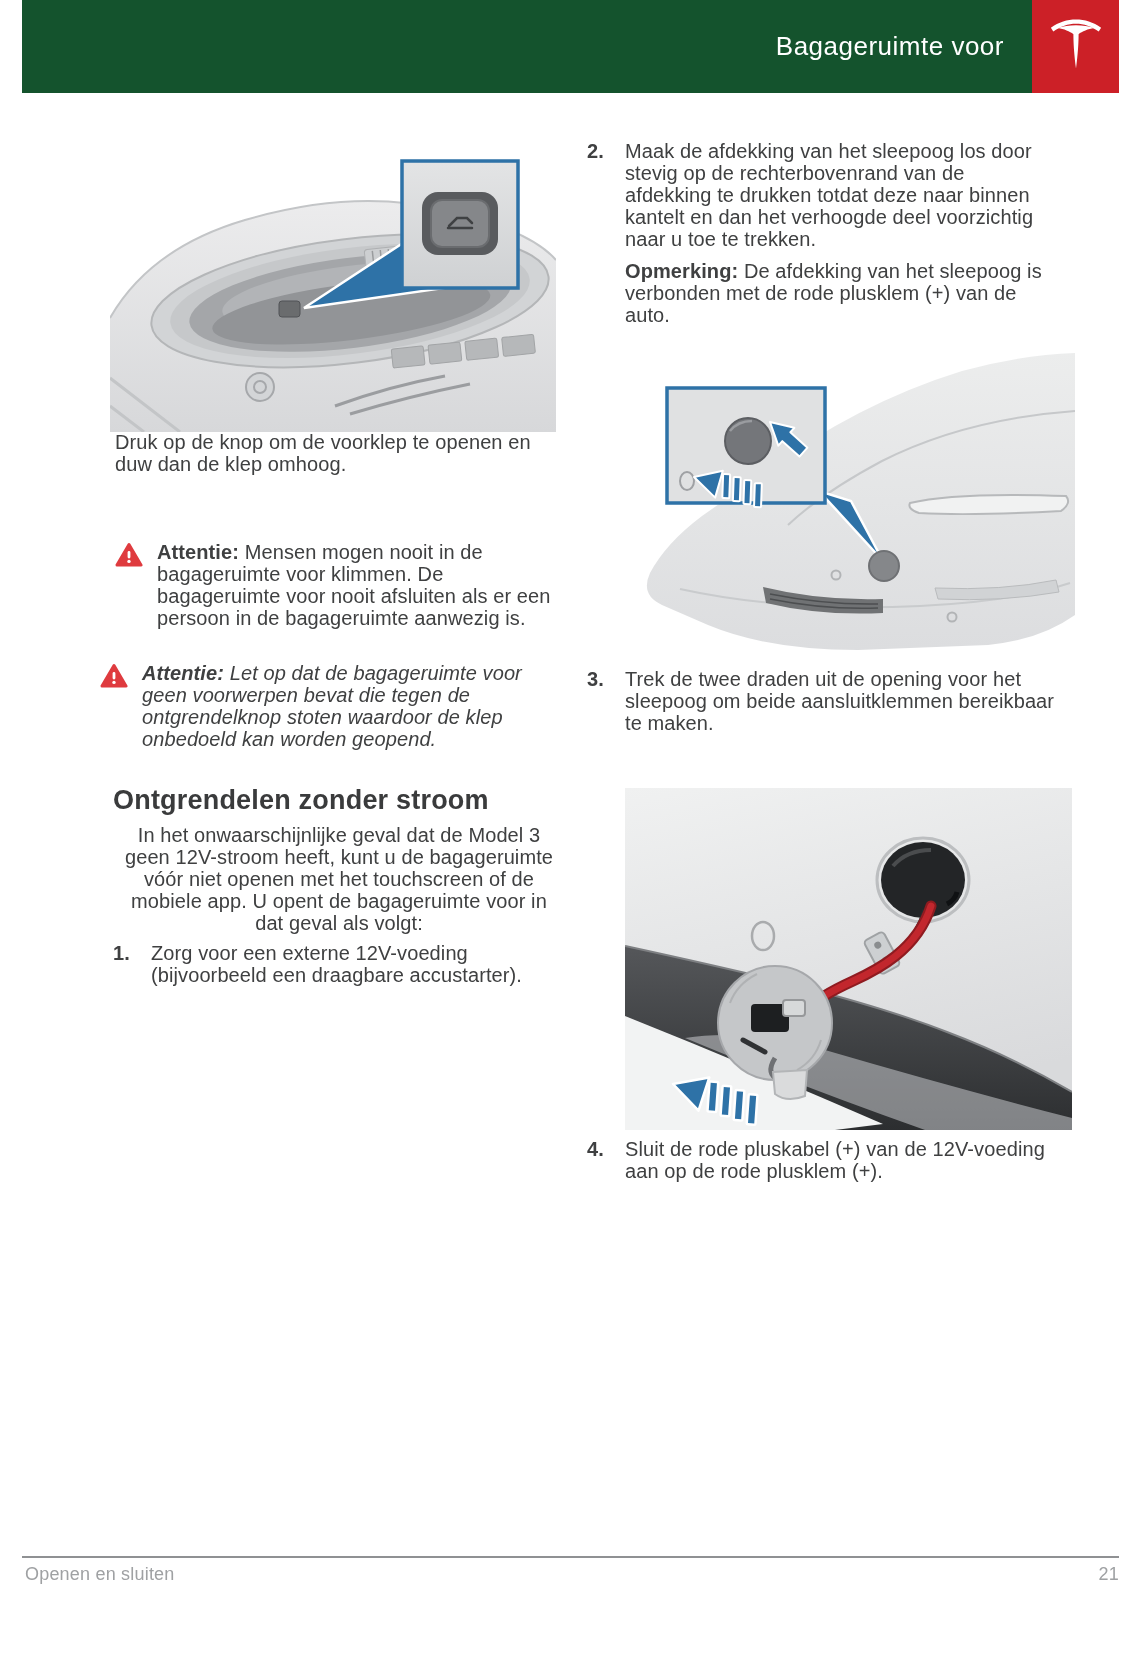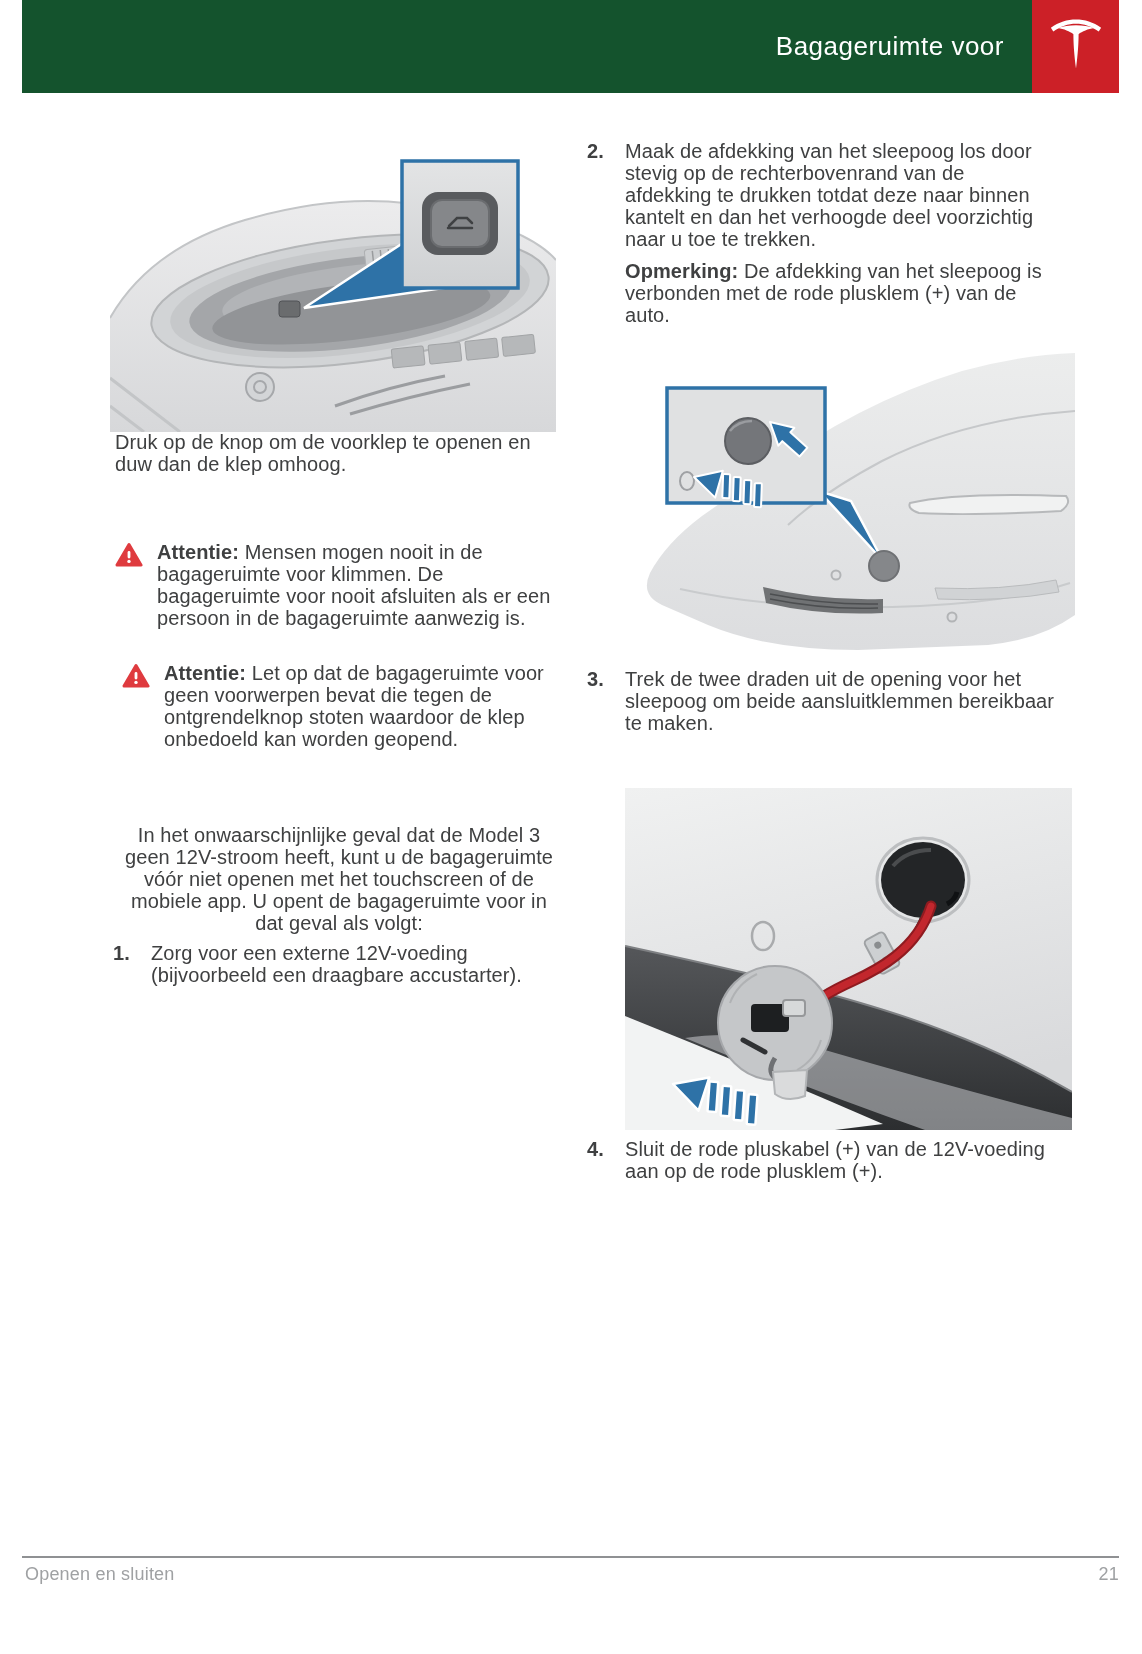--- a/index.html
+++ b/index.html
@@ -110,31 +110,32 @@
     <span class="w-icon">
       <svg width="28" height="26" viewBox="0 0 28 26">
         <path d="M14,2.5 L26,23 H2 Z" fill="#DF3B3F" stroke="#DF3B3F" stroke-width="3" stroke-linejoin="round"></path>
         <rect x="12.6" y="9" width="2.8" height="7.5" rx="1.4" fill="#ffffff"></rect>
         <circle cx="14" cy="19.4" r="1.7" fill="#ffffff"></circle>
       </svg>
     </span>
     <span><b>Attentie:</b> <span>Mensen mogen nooit in de bagageruimte voor klimmen. De bagageruimte voor nooit afsluiten als er een persoon in de bagageruimte aanwezig is.</span></span>
   </div>
 
-  <div class="abs body-text warning" style="left:122px;top:662px;width:448px;">
+  <div class="abs body-text warning" style="left:100px;top:662px;width:448px;font-style:italic;">
     <span class="w-icon">
       <svg width="28" height="26" viewBox="0 0 28 26">
         <path d="M14,2.5 L26,23 H2 Z" fill="#DF3B3F" stroke="#DF3B3F" stroke-width="3" stroke-linejoin="round"></path>
         <rect x="12.6" y="9" width="2.8" height="7.5" rx="1.4" fill="#ffffff"></rect>
         <circle cx="14" cy="19.4" r="1.7" fill="#ffffff"></circle>
       </svg>
     </span>
     <span><b>Attentie:</b> <span>Let op dat de bagageruimte voor geen voorwerpen bevat die tegen de ontgrendelknop stoten waardoor de klep onbedoeld kan worden geopend.</span></span>
   </div>
 
+  <div class="abs section-heading" style="left:113px;top:784px;">Ontgrendelen zonder stroom</div>
 
   <div class="abs body-text" style="left:115px;top:824px;width:448px;text-align:center;">In het onwaarschijnlijke geval dat de Model 3 geen 12V-stroom heeft, kunt u de bagageruimte vóór niet openen met het touchscreen of de mobiele app. U opent de bagageruimte voor in dat geval als volgt:</div>
 
   <div class="abs body-text step" style="left:113px;top:942px;width:452px;">
     <span class="num">1.</span>
     <span>Zorg voor een externe 12V-voeding (bijvoorbeeld een draagbare accustarter).</span>
   </div>
 
   <div class="abs body-text step" style="left:587px;top:140px;width:468px;">
     <span class="num">2.</span>

